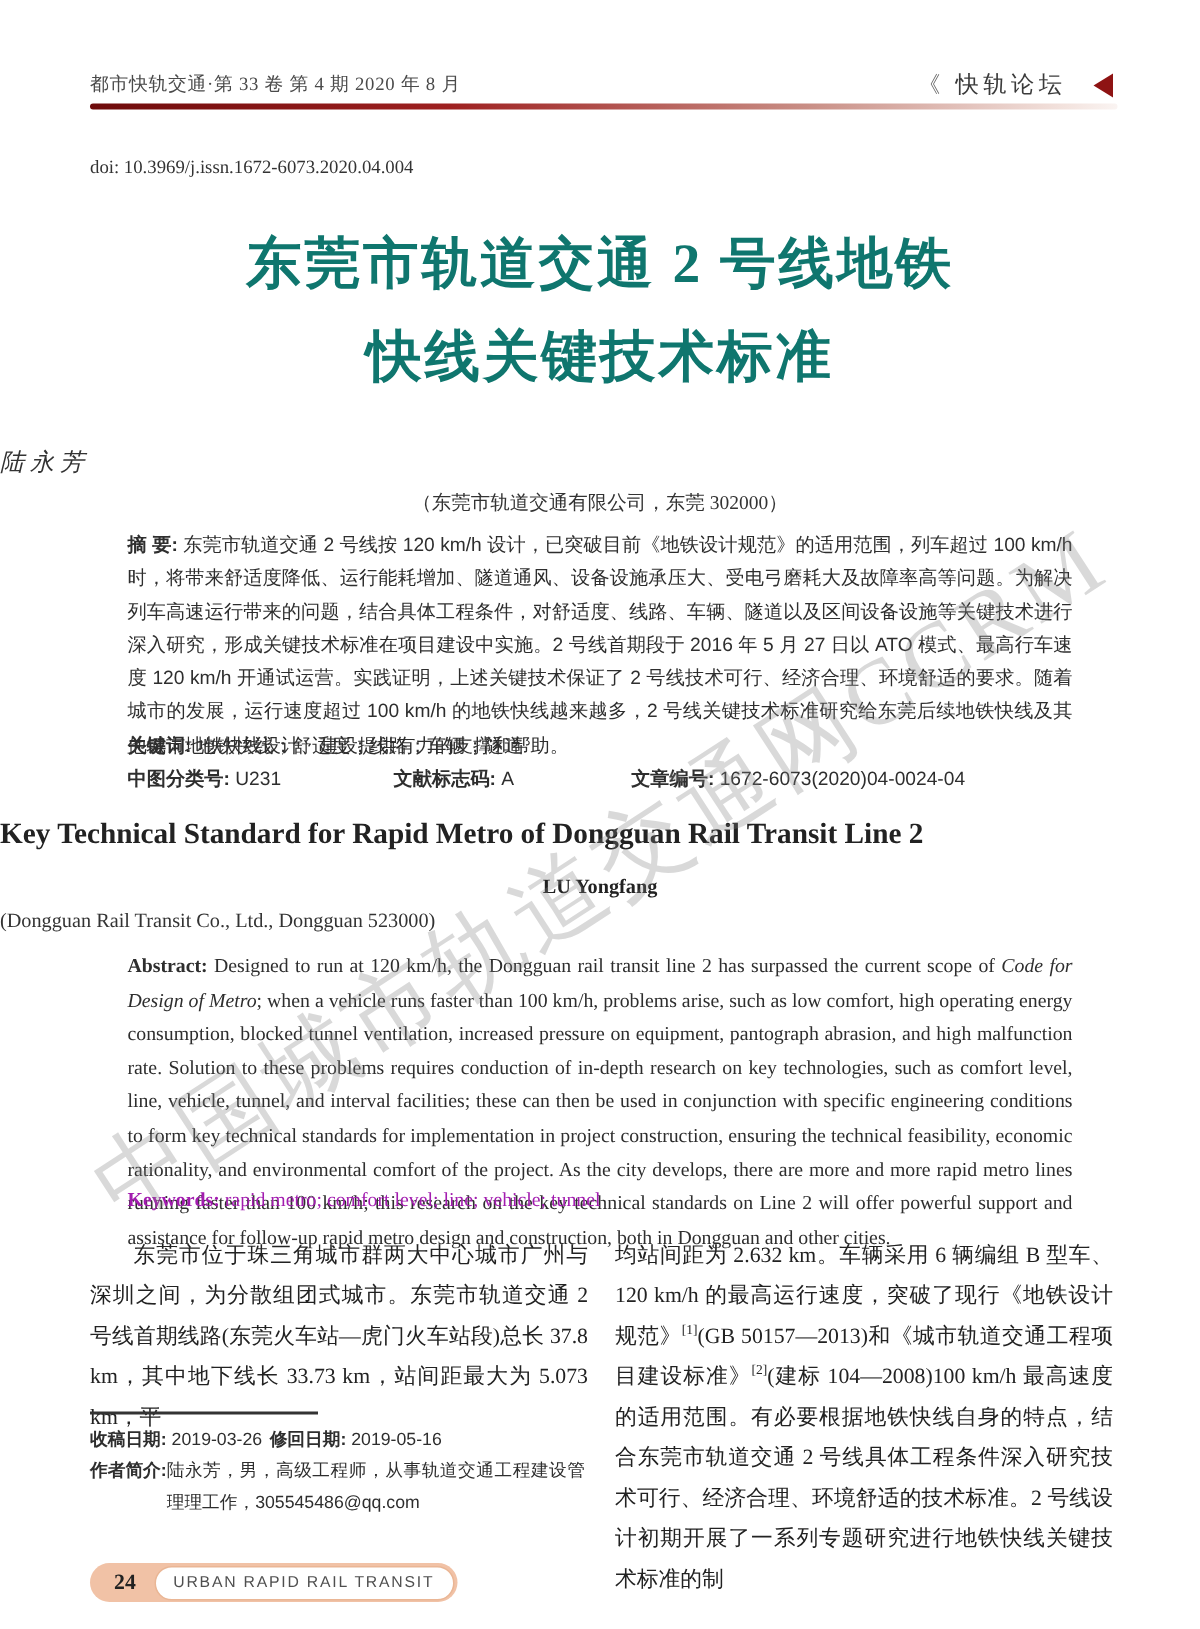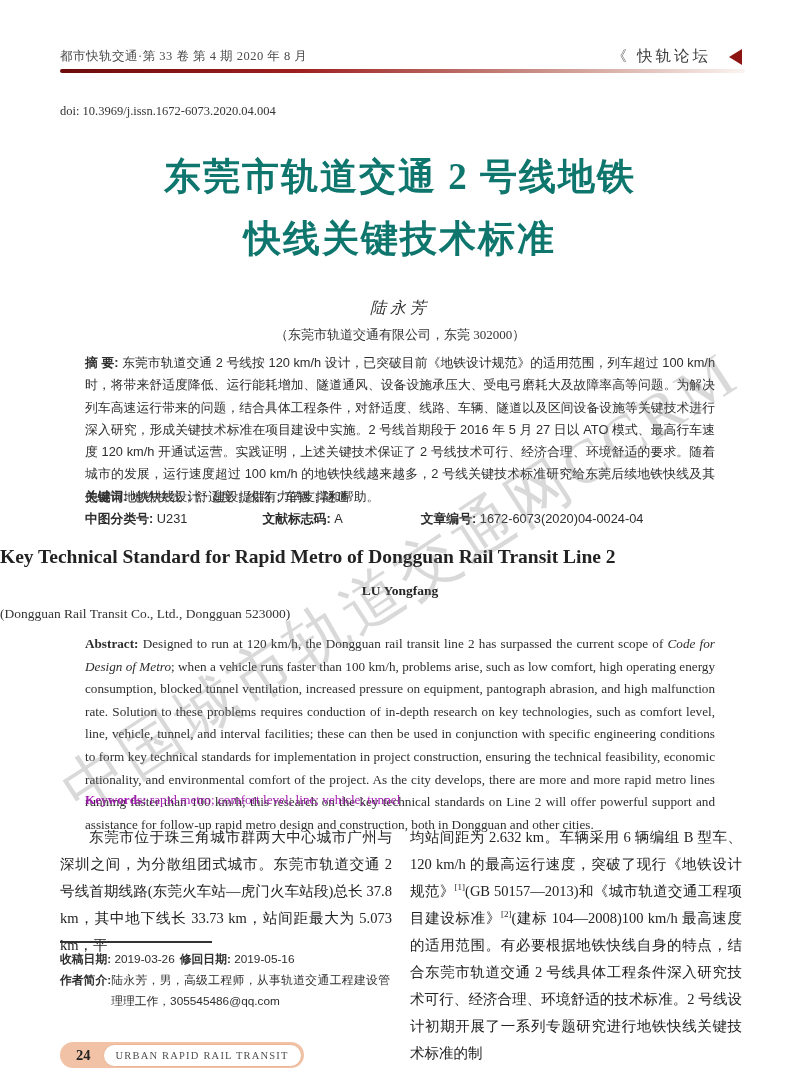--- a/index.html
+++ b/index.html
@@ -35,21 +35,21 @@
   }
   
   .doi { position:absolute; left:60px; top:104px; font-size:12.5px; color:#333; }
   
   .title {
     position:absolute; left:0; right:0; top:146px;
     text-align:center; color:#0f766e;
     font-weight:bold; font-size:37px; line-height:62px;
     letter-spacing:2px;
   }
-  .author-name { position:absolute; left:0; right:0; top:298px; text-align:center; font-size:16px; color:#333; font-style:italic; letter-spacing:4px; }
+  .author-name { position:absolute; left:0; right:0; top:298px; font-size:16px; color:#333; font-style:italic; letter-spacing:4px; }
   .author-affil { position:absolute; left:0; right:0; top:326px; text-align:center; font-size:13px; color:#333; }
   
   .cn-abstract {
     position:absolute; left:85px; width:630px; top:352px;
     font-family:"Liberation Sans","DejaVu Sans",sans-serif;
     font-size:12.8px; line-height:22.3px; text-align:justify; color:#2e2e2e;
   }
   .cn-abstract b, .meta-row b, .kw-row b { font-family:"Liberation Sans","DejaVu Sans",sans-serif; }
   .kw-row { position:absolute; left:85px; width:630px; top:489px; font-family:"Liberation Sans","DejaVu Sans",sans-serif; font-size:12.8px; color:#2e2e2e; }
   .meta-row { position:absolute; left:85px; width:630px; top:511px; font-family:"Liberation Sans","DejaVu Sans",sans-serif; font-size:12.8px; color:#2e2e2e; display:flex; }
@@ -84,21 +84,21 @@
   
   .footer-pill {
     position:absolute; left:60px; top:1042px; height:26px;
     display:inline-flex; align-items:center;
     background:#f1c2a6; border-radius:14px; padding:0 2px 0 16px;
   }
   .page-num { font-family:Liberation Serif, serif; font-size:14.5px; font-weight:bold; color:#222; margin-right:12px; }
   .footer-journal {
     background:#ffffff; border:1.5px solid #eab695; border-radius:12px;
     height:23px; display:flex; align-items:center; padding:0 12px;
-    font-family:Liberation Serif, serif;
+    font-family:Liberation Sans, sans-serif;
     font-size:10.5px; color:#4f4f4f; letter-spacing:1.2px;
   }
   
   .watermark {
     position:absolute; left:50%; top:540px; width:900px;
     transform:translateX(-50%) rotate(-33deg);
     transform-origin:center;
     text-align:center;
     font-size:62px; letter-spacing:4px;
     color:rgba(128,128,128,0.30);

